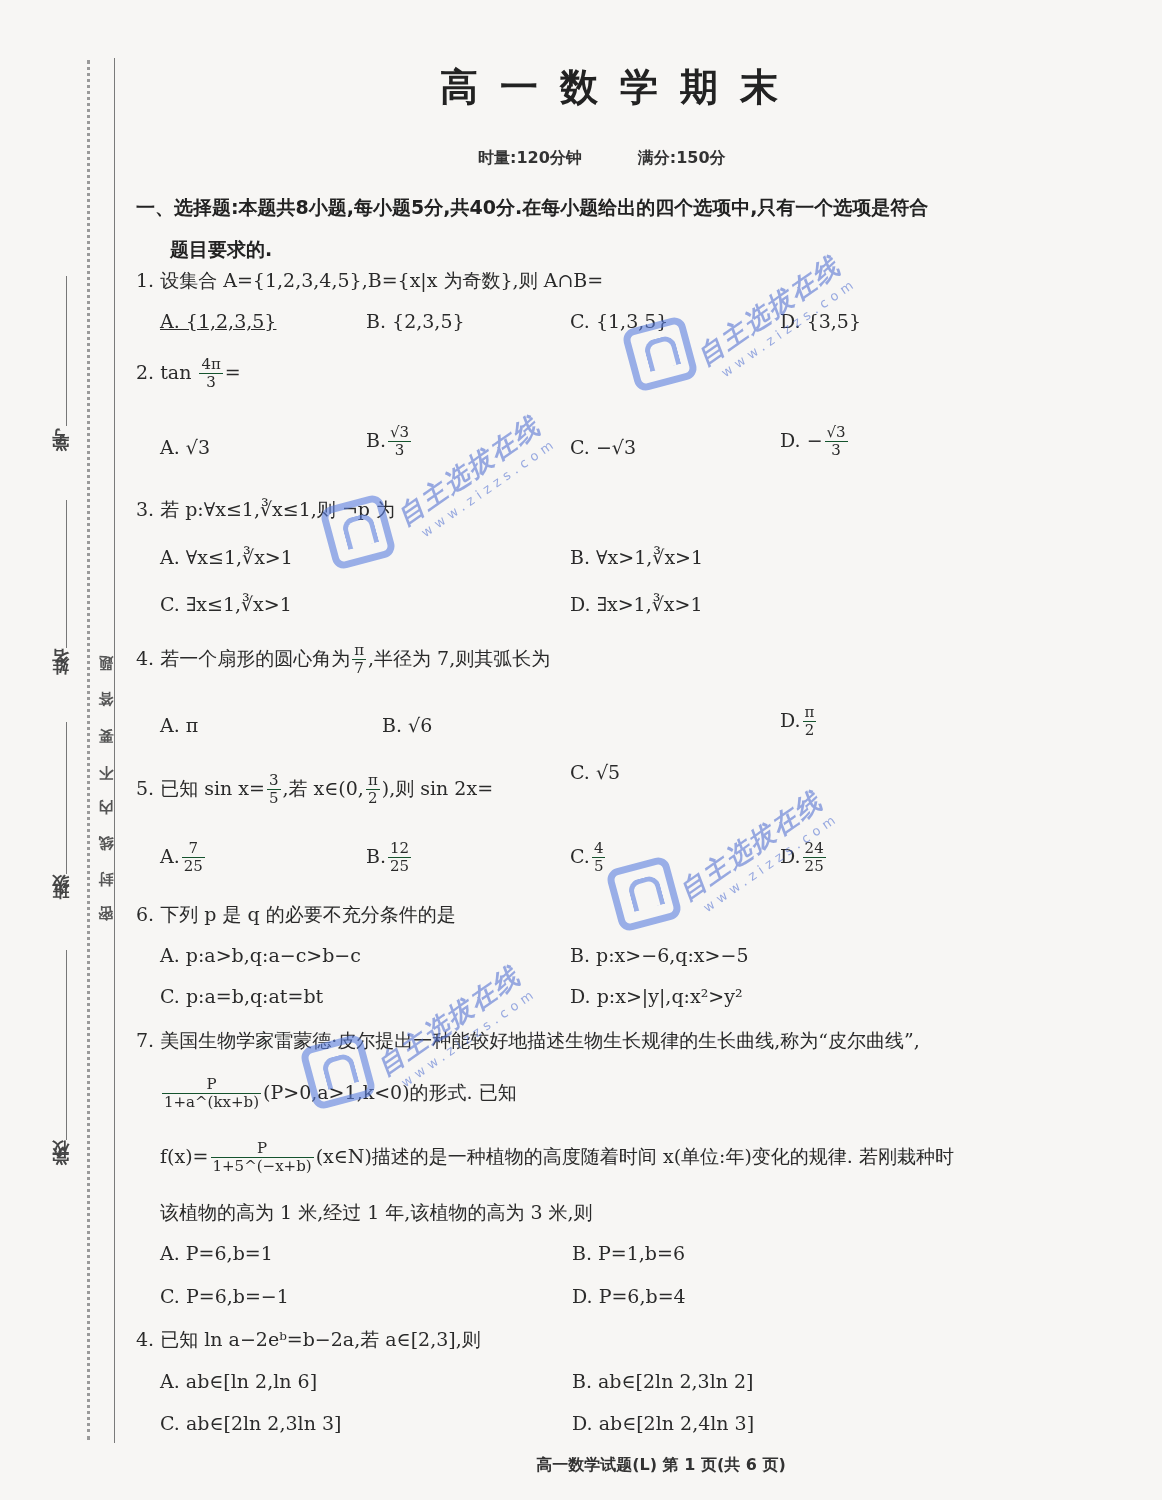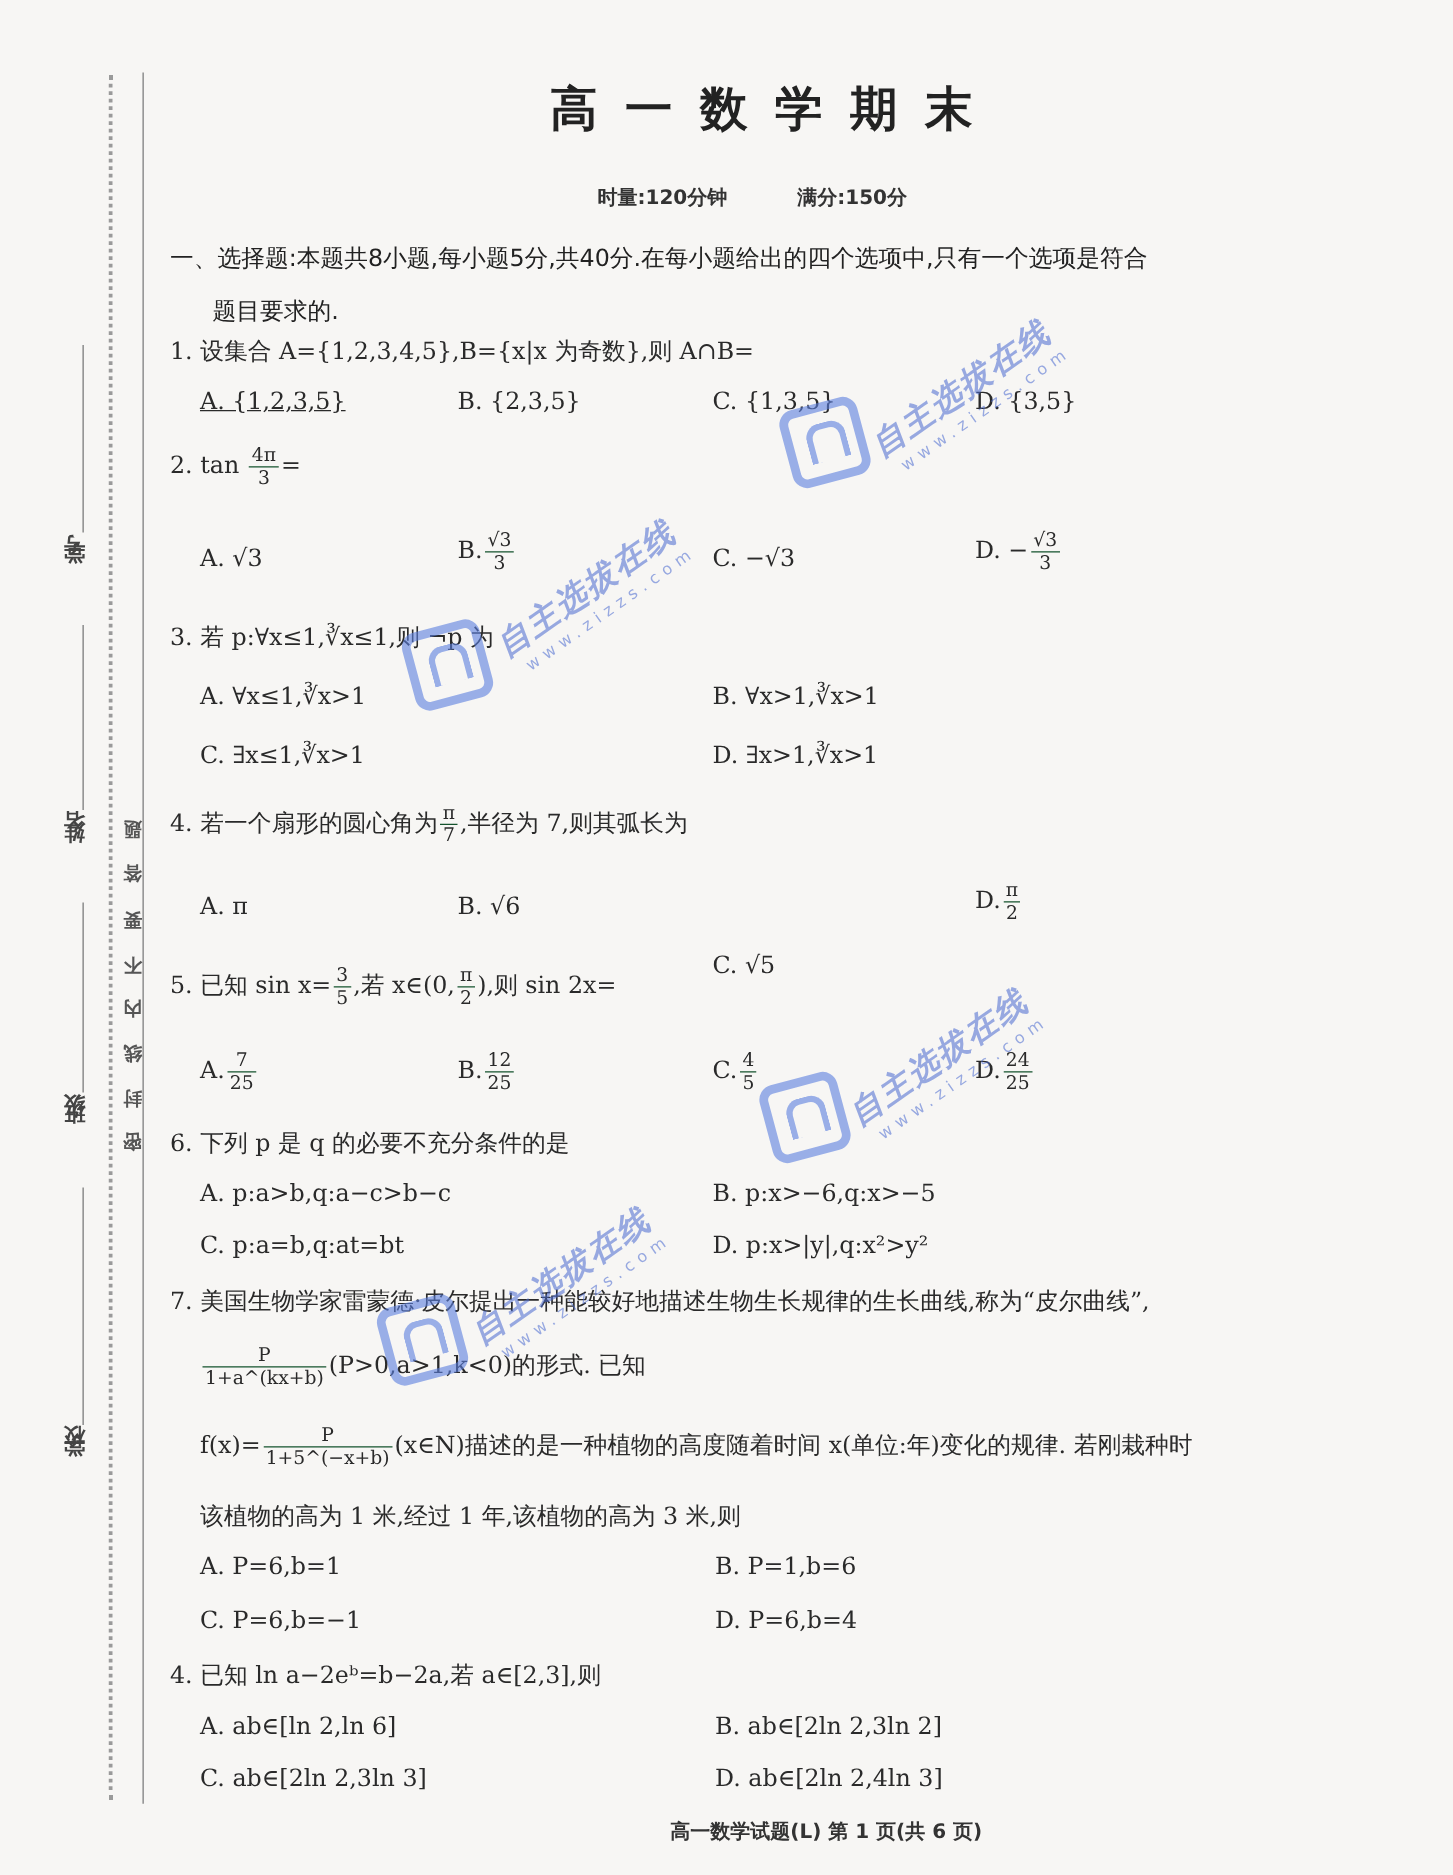--- a/index.html
+++ b/index.html
@@ -12,21 +12,21 @@
   
   .dotline { position:absolute; left:87px; top:60px; width:0; height:1380px; border-left:3px dotted #9a9a9a; }
   .solidline { position:absolute; left:114px; top:58px; width:1px; height:1385px; background:#7a7a7a; }
   .vlabel { position:absolute; left:50px; width:22px; font-size:17px; line-height:20px; font-weight:bold; color:#444; font-family:"DejaVu Sans", sans-serif; writing-mode:vertical-rl; transform:rotate(180deg); text-align:center; letter-spacing:8px;}
   .vline { position:absolute; left:66px; width:1px; background:#777; }
   .seal { position:absolute; left:97px; width:16px; font-size:15px; font-weight:bold; color:#555; font-family:"DejaVu Sans", sans-serif; writing-mode:vertical-rl; transform:rotate(180deg); letter-spacing:36px; }
   
   .title { position:absolute; left:0; width:1240px; top:62px; text-align:center; font-size:38px; font-weight:bold; letter-spacing:22px; font-family:"DejaVu Sans", sans-serif; color:#222; }
   .subtitle { position:absolute; left:478px; top:148px; font-size:16px; color:#333; font-family:"DejaVu Sans", sans-serif; font-weight:bold;}
   .subtitle span { margin-right:56px; }
-  .section { position:absolute; left:136px; top:186px; width:980px; font-size:19px; line-height:42px; font-family:"DejaVu Sans", sans-serif; font-weight:normal; color:#222; }
+  .section { position:absolute; left:136px; top:186px; width:980px; font-size:19px; line-height:42px; font-family:"DejaVu Sans", sans-serif; font-weight:bold; color:#222; }
   .section .cont { padding-left:34px; }
   .q { position:absolute; left:136px; font-size:19px; color:#2a2a2a; white-space:nowrap; }
   .opt { position:absolute; font-size:19px; color:#2a2a2a; white-space:nowrap; }
   .frac { display:inline-block; vertical-align:middle; text-align:center; font-size:15px; line-height:17px; margin:0 2px; }
   .frac .n { display:block; border-bottom:1px solid #14532d; padding:0 2px; }
   .frac .d { display:block; padding:0 2px; }
   .footer { position:absolute; left:0; width:1162px; top:1455px; text-align:center; font-size:16px; font-weight:bold; color:#333; font-family:"DejaVu Sans", sans-serif; padding-left:80px; }
   
   .wm { position:absolute; color:#4a6ad0; opacity:0.55; transform:rotate(-35deg); transform-origin:left top; font-family:"DejaVu Sans", sans-serif; }
   .wm .cn { font-size:26px; font-style:italic; font-weight:bold; letter-spacing:2px; }
@@ -79,21 +79,21 @@
 <div class="q" style="top:497px;">3. 若 p:∀x≤1,∛x≤1,则 ¬p 为</div>
 <div class="opt" style="left:160px;top:546px;">A. ∀x≤1,∛x&gt;1</div>
 <div class="opt" style="left:570px;top:546px;">B. ∀x&gt;1,∛x&gt;1</div>
 <div class="opt" style="left:160px;top:593px;">C. ∃x≤1,∛x&gt;1</div>
 <div class="opt" style="left:570px;top:593px;">D. ∃x&gt;1,∛x&gt;1</div>
 
 <div class="q" style="top:642px;">
   <span>4. 若一个扇形的圆心角为</span><span class="frac"><span class="n">π</span><span class="d">7</span></span><span>,半径为 7,则其弧长为</span>
 </div>
 <div class="opt" style="left:160px;top:714px;">A. π</div>
-<div class="opt" style="left:366px;top:714px;">B. √6</div>
+<div class="opt" style="left:382px;top:714px;">B. √6</div>
 <div class="opt" style="left:570px;top:714px;margin-top:47px;">C. √5</div>
 <div class="opt" style="left:780px;top:704px;"><span>D.</span><span class="frac"><span class="n">π</span><span class="d">2</span></span></div>
 
 <div class="q" style="top:772px;">
   <span>5. 已知 sin x=</span><span class="frac"><span class="n">3</span><span class="d">5</span></span><span>,若 x∈(0,</span><span class="frac"><span class="n">π</span><span class="d">2</span></span><span>),则 sin 2x=</span>
 </div>
 <div class="opt" style="left:160px;top:840px;"><span>A.</span><span class="frac"><span class="n">7</span><span class="d">25</span></span></div>
 <div class="opt" style="left:366px;top:840px;"><span>B.</span><span class="frac"><span class="n">12</span><span class="d">25</span></span></div>
 <div class="opt" style="left:570px;top:840px;"><span>C.</span><span class="frac"><span class="n">4</span><span class="d">5</span></span></div>
 <div class="opt" style="left:780px;top:840px;"><span>D.</span><span class="frac"><span class="n">24</span><span class="d">25</span></span></div>

